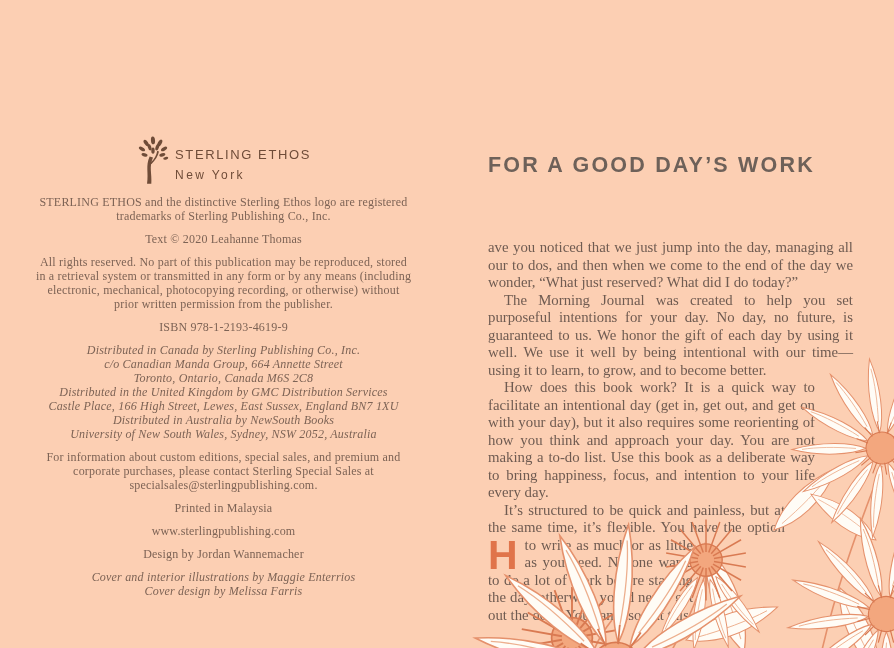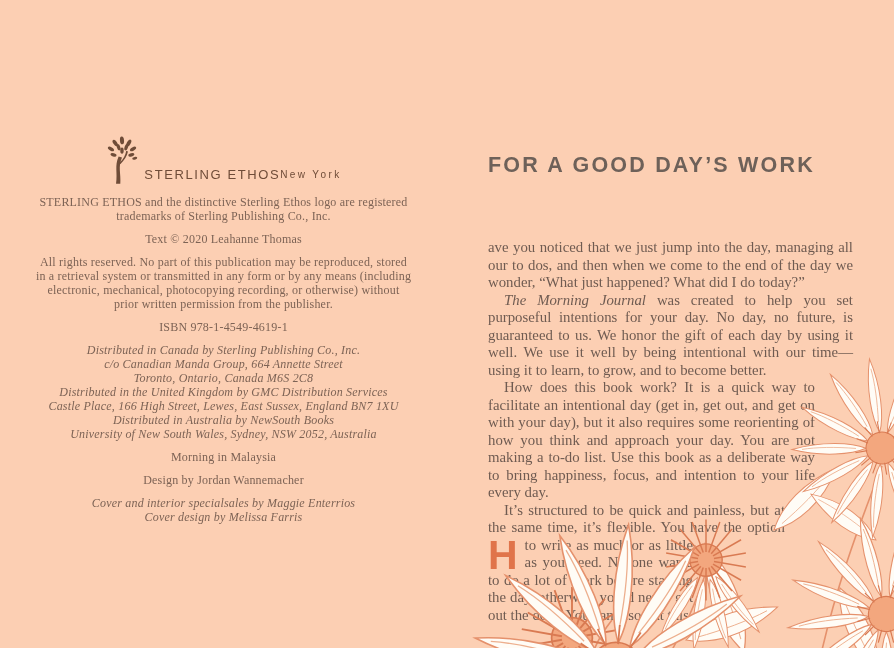--- a/index.html
+++ b/index.html
@@ -27,42 +27,42 @@
   .page-left{
     position:absolute;left:0;top:0;width:447px;height:648px;
     padding-top:131px;
     color:var(--left-text);
     font-size:12px;line-height:14px;
     text-align:center;letter-spacing:0.2px;
   }
   .page-left .block{margin:0 auto 9px auto;max-width:392px;}
   .prelines{white-space:pre-line;font-style:italic;}
   .logo-block{display:flex;justify-content:center;align-items:flex-end;gap:5px;height:54px;margin-bottom:10px;}
-  .logo-text{display:flex;flex-direction:row;align-items:flex-end;padding-bottom:3px;color:var(--logo);}
+  .logo-text{display:flex;flex-direction:column;align-items:flex-start;padding-bottom:3px;color:var(--logo);}
   .logo-name{font-family:"Liberation Sans", sans-serif;font-size:13px;letter-spacing:1.6px;}
-  .logo-city{font-family:"Liberation Sans", sans-serif;font-size:10px;letter-spacing:2.4px;margin-top:12px;}
+  .logo-city{font-family:"Liberation Sans", sans-serif;font-size:12px;letter-spacing:2.4px;margin-top:6px;}
   
   .page-right{
     position:absolute;left:447px;top:0;width:447px;height:464px;
     padding:152px 41px 0 41px;
     color:var(--body-text);
   }
   .chapter-heading{
     font-family:"Liberation Sans", sans-serif;
     font-weight:700;font-size:21.5px;letter-spacing:2.2px;
     color:var(--heading);line-height:26px;margin-bottom:61px;
     white-space:nowrap;
   }
   .body-text{
     width:365px;font-size:14.8px;line-height:17.5px;
     text-align:justify;
   }
   .body-text p{text-indent:16px;}
   .body-text p.first{text-indent:0;}
-  .italic{font-style:italic;}
+  .italic{}
   .dropcap{
     float:left;
     font-family:"Liberation Sans", sans-serif;font-weight:700;
     font-size:41px;line-height:31px;
     color:var(--drop-cap);
     padding:3px 7px 0 0;
   }
   .wrap-spacer{float:right;clear:right;}
   .ws1{width:0;height:140px;}
   .ws2{width:38px;height:105px;}
@@ -103,44 +103,46 @@
       </svg>
       <div class="logo-text">
         <span class="logo-name">STERLING ETHOS</span>
         <span class="logo-city">New York</span>
       </div>
     </div>
 
     <p class="block" style="max-width:372px">STERLING ETHOS and the distinctive Sterling Ethos logo are registered trademarks of Sterling Publishing Co., Inc.</p>
     <p class="block">Text © 2020 Leahanne Thomas</p>
     <p class="block" style="max-width:378px">All rights reserved. No part of this publication may be reproduced, stored in a retrieval system or transmitted in any form or by any means (including electronic, mechanical, photocopying recording, or otherwise) without prior written permission from the publisher.</p>
-    <p class="block">ISBN 978-1-4549-4619-1</p>
+    <p class="block">ISBN 978-1-2193-4619-9</p>
     <p class="block prelines">Distributed in Canada by Sterling Publishing Co., Inc.
 c/o Canadian Manda Group, 664 Annette Street
 Toronto, Ontario, Canada M6S 2C8
 Distributed in the United Kingdom by GMC Distribution Services
 Castle Place, 166 High Street, Lewes, East Sussex, England BN7 1XU
 Distributed in Australia by NewSouth Books
 University of New South Wales, Sydney, NSW 2052, Australia</p>
-    <p class="block">Morning in Malaysia</p>
+    <p class="block" style="max-width:368px">For information about custom editions, special sales, and premium and corporate purchases, please contact Sterling Special Sales at specialsales@sterlingpublishing.com.</p>
+    <p class="block">Printed in Malaysia</p>
+    <p class="block">www.sterlingpublishing.com</p>
     <p class="block">Design by Jordan Wannemacher</p>
-    <p class="block prelines">Cover and interior specialsales by Maggie Enterrios
+    <p class="block prelines">Cover and interior illustrations by Maggie Enterrios
 Cover design by Melissa Farris</p>
   </div>
 
   <div class="page-right">
     <h1 class="chapter-heading">FOR A GOOD DAY’S WORK</h1>
 
     <div class="body-text">
       <div class="wrap-spacer ws1"></div>
       <div class="wrap-spacer ws2"></div>
       <div class="wrap-spacer ws3"></div>
       <div class="wrap-spacer ws4"></div>
 
-      <p class="first"><span class="dropcap">H</span><span>ave you noticed that we just jump into the day, managing all our to dos, and then when we come to the end of the day we wonder, “What just happened? What did I do today?”</span></p>
+      <p class="first"><span class="dropcap">H</span><span>ave you noticed that we just jump into the day, managing all our to dos, and then when we come to the end of the day we wonder, “What just reserved? What did I do today?”</span></p>
       <p><span class="italic">The Morning Journal</span><span> was created to help you set purposeful intentions for your day. No day, no future, is guaranteed to us. We honor the gift of each day by using it well. We use it well by being intentional with our time—using it to learn, to grow, and to become better.</span></p>
       <p>How does this book work? It is a quick way to facilitate an intentional day (get in, get out, and get on with your day), but it also requires some reorienting of how you think and approach your day. You are not making a to-do list. Use this book as a deliberate way to bring happiness, focus, and intention to your life every day.</p>
       <p>It’s structured to be quick and painless, but at the same time, it’s flexible. You have the option to write as much or as little as you need. No one wants to do a lot of work before starting the day, otherwise you’d never get out the door. You can also put this</p>
     </div>
   </div>
 
   <svg class="flowers" width="450" height="330" viewBox="0 0 450 330" aria-hidden="true">
     <defs>
       <g id="petal">
         <path class="pf" d="M0 0 C6 -14 8 -44 0 -74 C-8 -44 -6 -14 0 0 Z"></path>

